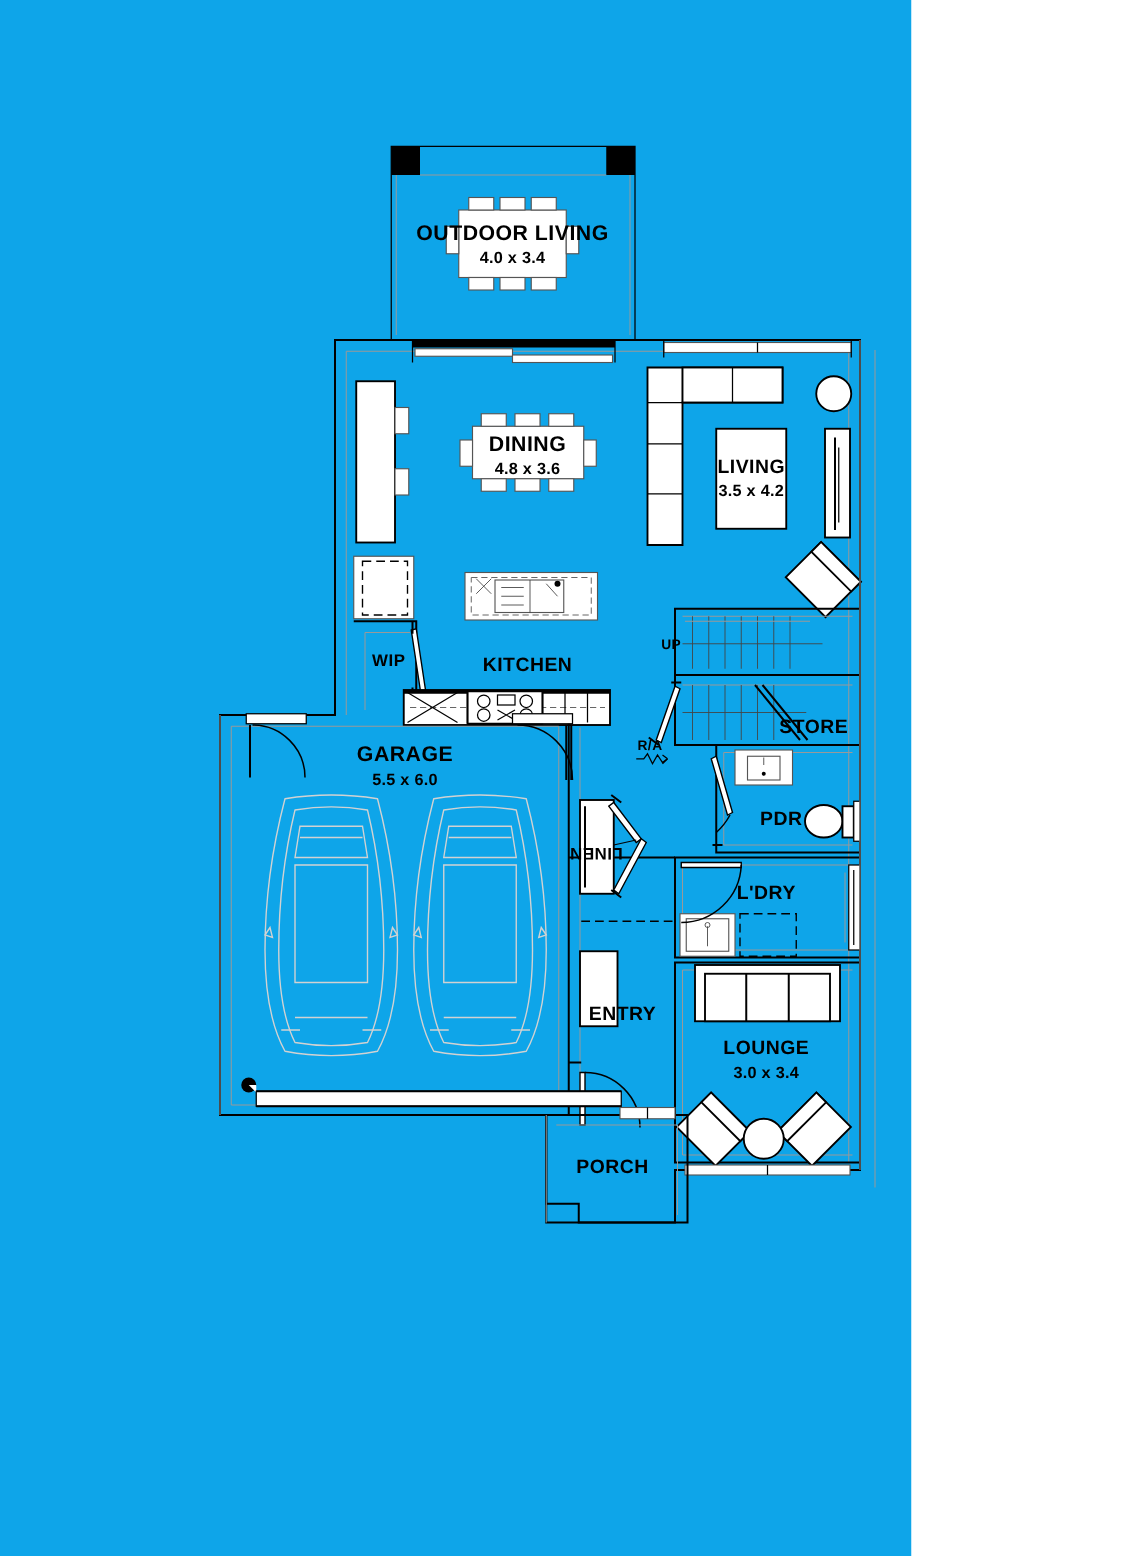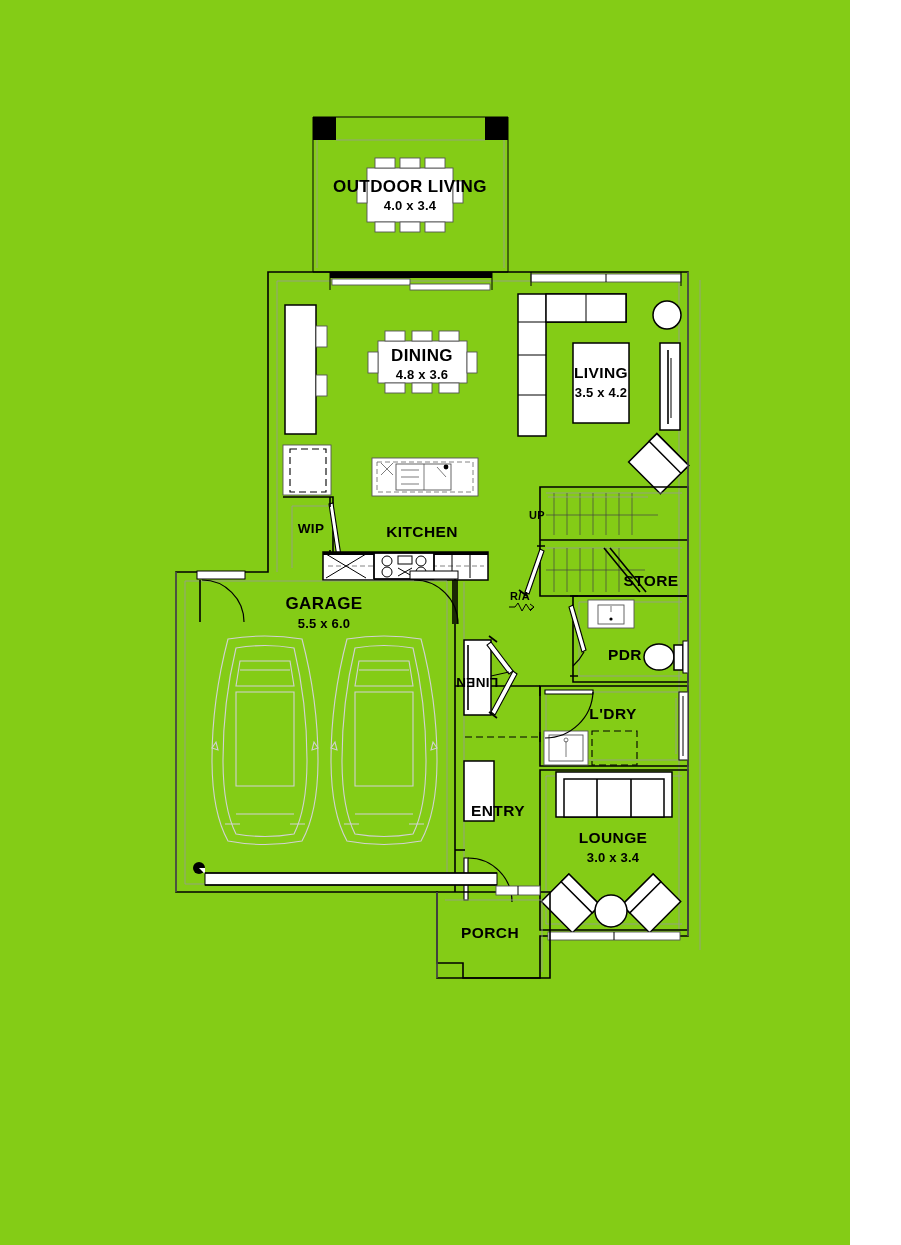--- a/index.html
+++ b/index.html
@@ -8,23 +8,23 @@
     background: #ffffff;
   }
   body {
     width: 901px;
     height: 1245px;
     overflow: hidden;
     font-family: "Liberation Sans", sans-serif;
   }
   #plan-root {
     position: relative;
-    width: 850px;
+    width: 729px;
     height: 1245px;
-    background: #84cc16;
+    background: #0ea5e9;
   }
   svg#floorplan {
     display: block;
     width: 901px;
     height: 1245px;
   }
   .wall-med    { fill: none; stroke: #000000; stroke-width: 1.6; }
   .wall-thin   { fill: none; stroke: #000000; stroke-width: 1.0; }
   .wall-hair   { fill: none; stroke: #444444; stroke-width: 0.7; }
   .wall-light  { fill: none; stroke: #999999; stroke-width: 0.8; }

